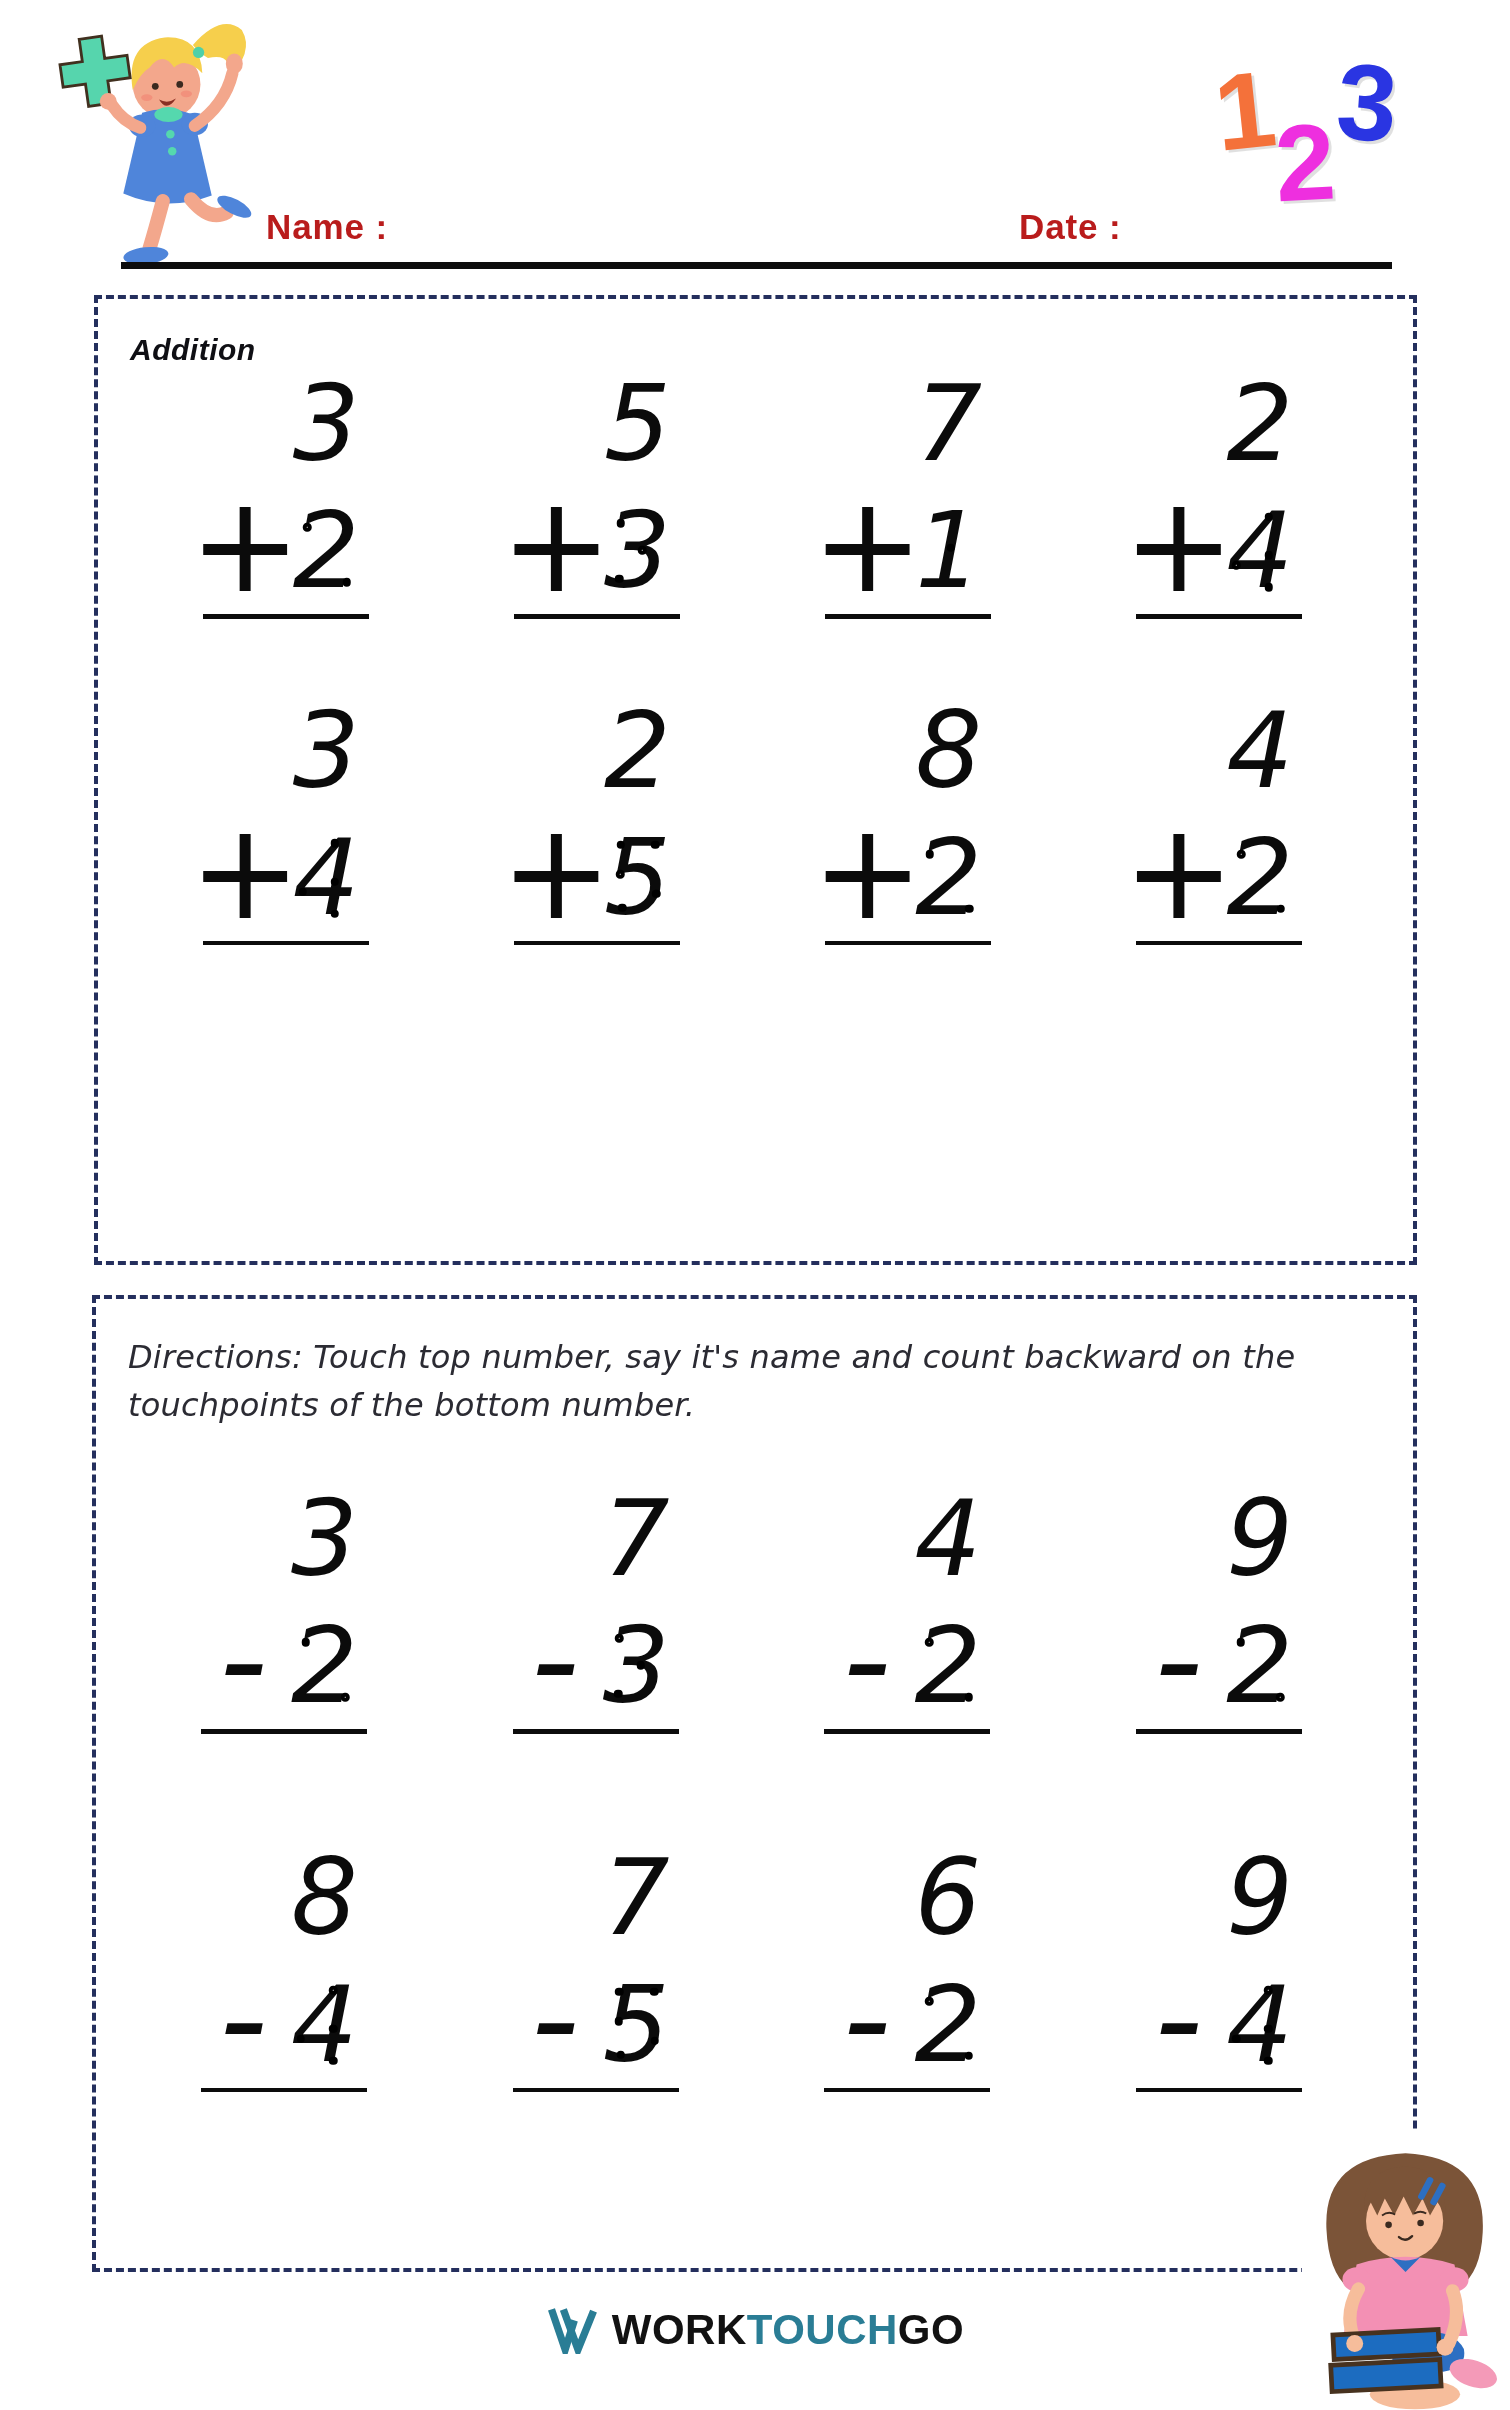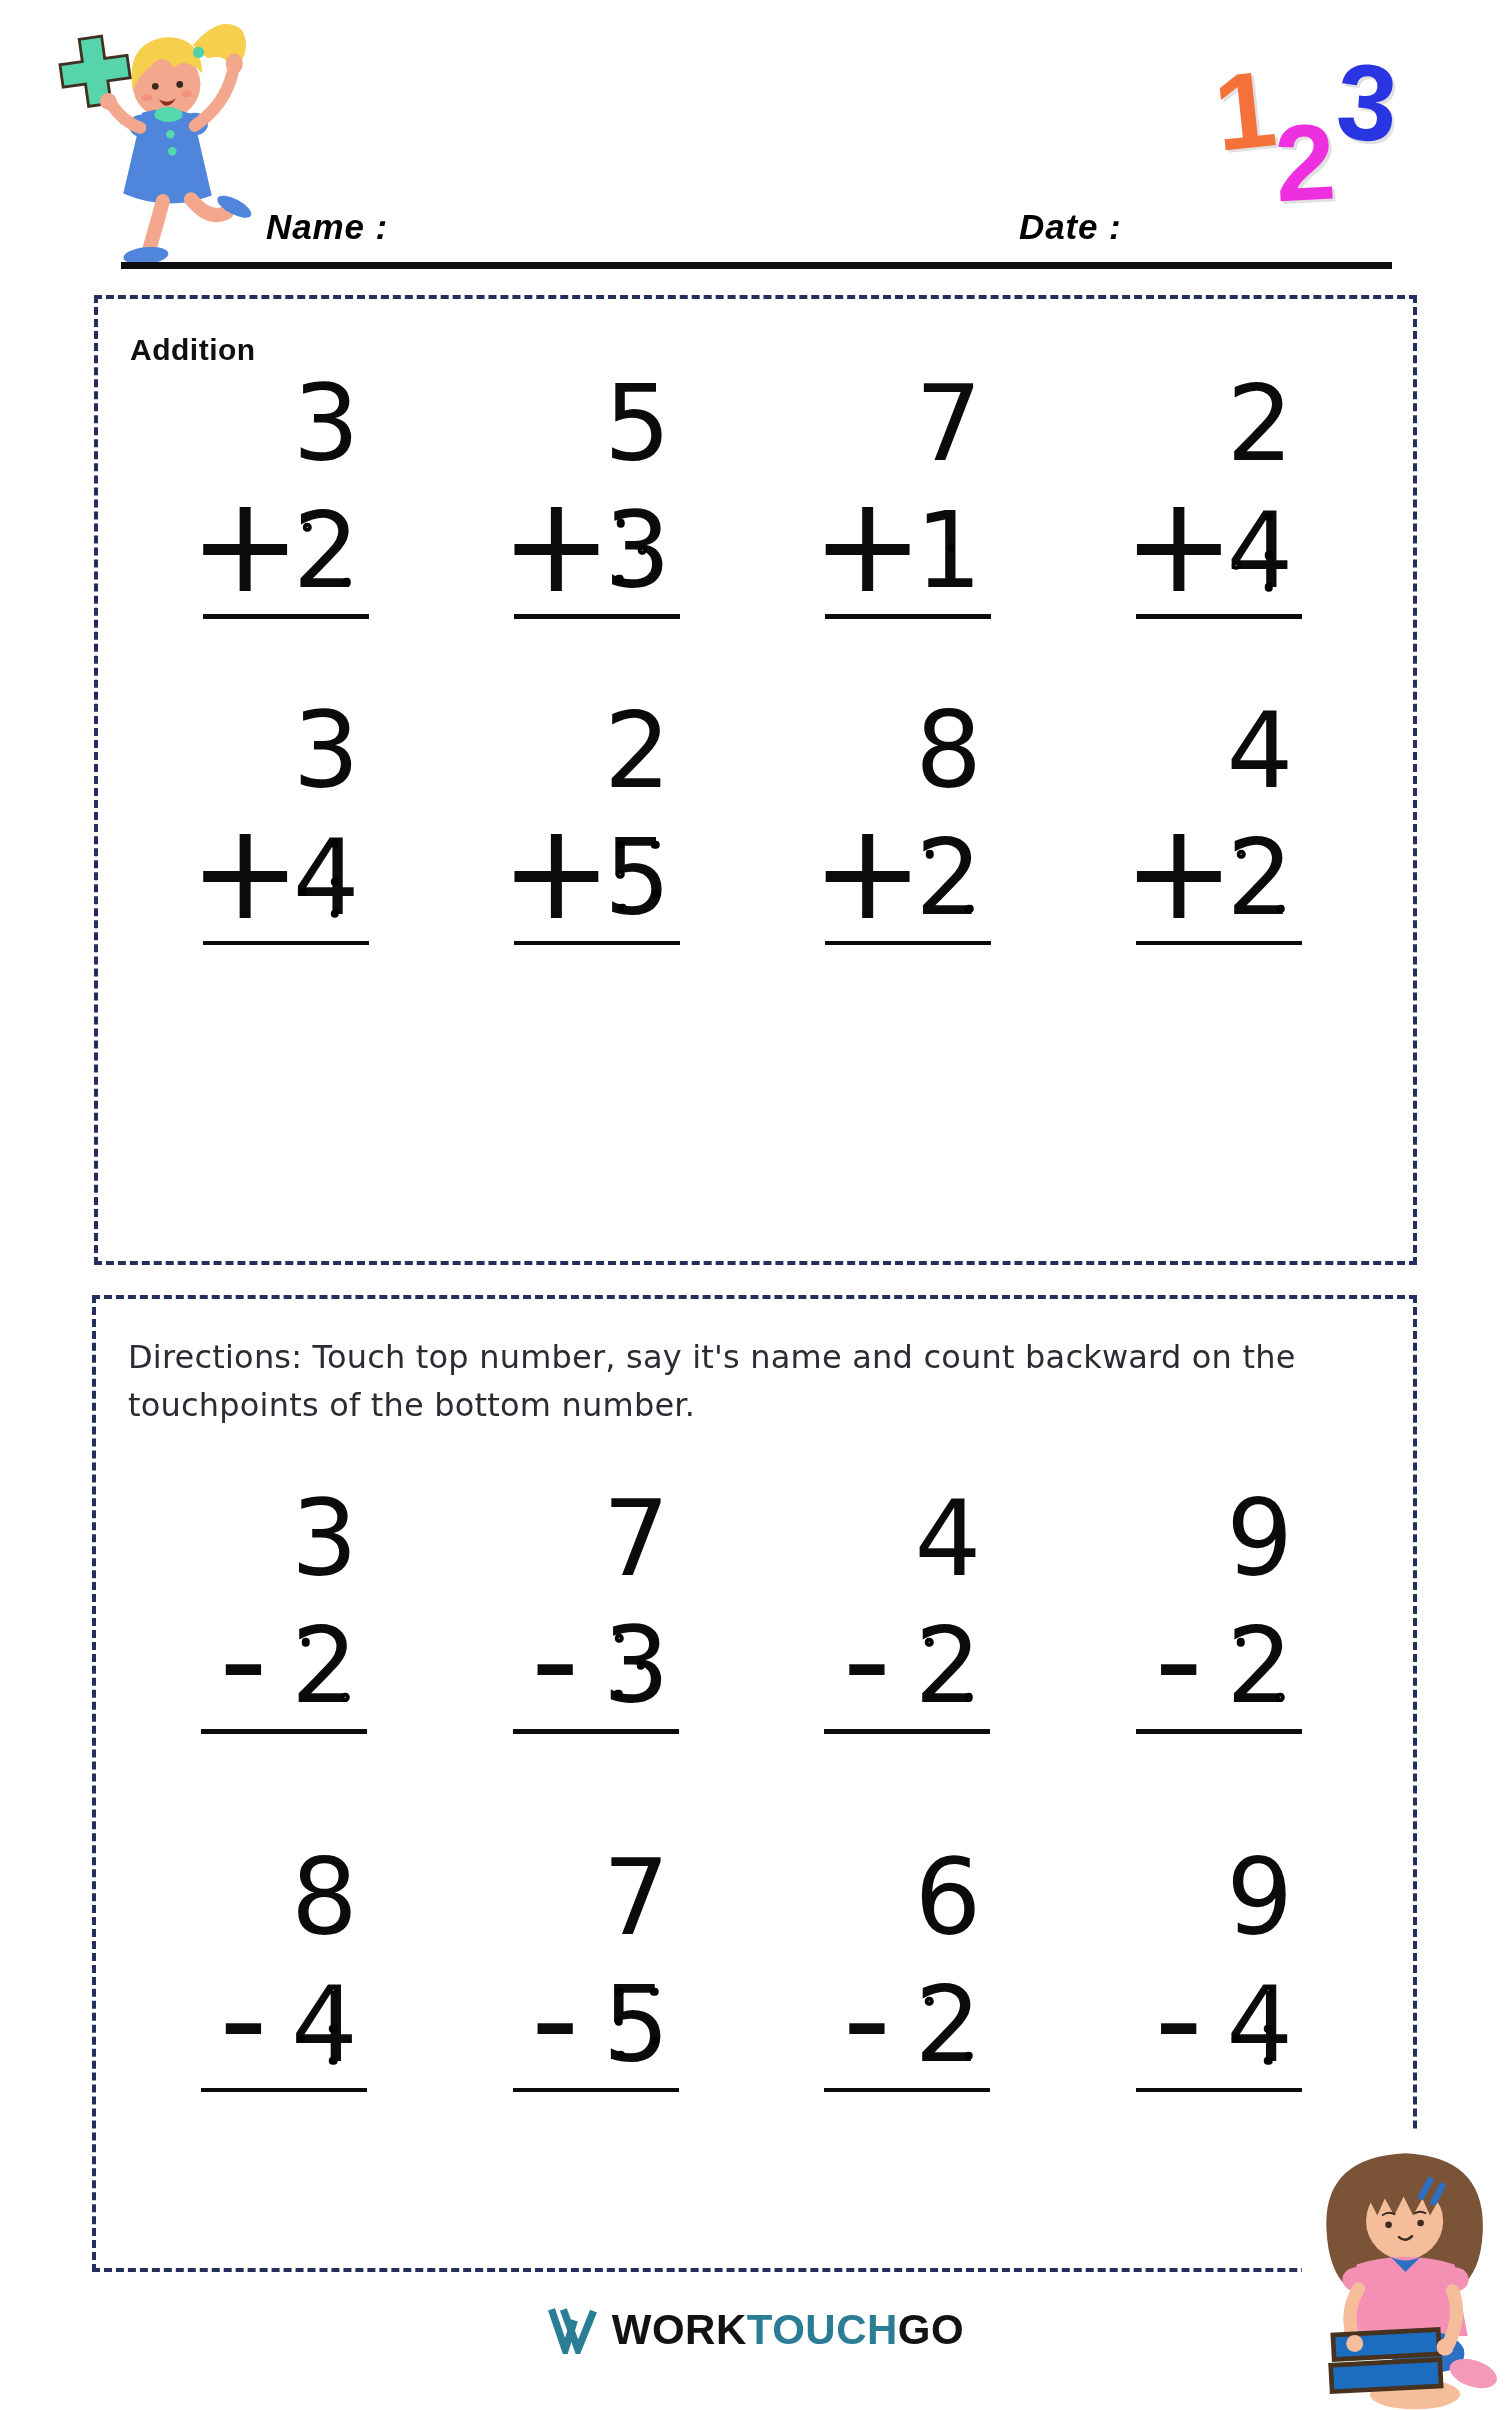--- a/index.html
+++ b/index.html
@@ -19,32 +19,32 @@
   .bubble-nums { position:absolute; left:1215px; top:49px; width:198px; height:179px; }
   .bubble-nums span {
     position:absolute; font-family:"Liberation Sans", sans-serif;
     font-weight:800; font-size:108px; line-height:1;
     text-shadow:2.8px 2.8px 0 rgba(0,0,0,0.12);
   }
   .bn-1 { left:0;   top:7.5px;  transform:rotate(-6deg); }
   .bn-2 { left:60px; top:60px; transform:rotate(-3deg); }
   .bn-3 { left:122px; top:0;   transform:rotate(4deg); }
   .name-label, .date-label {
-    position:absolute; top:207px; font-size:35px; font-weight:700; color:#000000;
+    position:absolute; top:207px; font-size:35px; font-weight:700; color:#b91c1c;
     letter-spacing:0.9px;
-    font-style:italic;
   }
   .name-label { left:266px; }
   .date-label { left:1019px; }
   .header-rule { position:absolute; left:121px; top:262px; width:1271px; height:6.6px; background:#0d0d0d; }
   .girl-plus { position:absolute; left:33px; top:11.3px; width:222px; height:256px; }
   
   .box {
     position:absolute; border:4.7px dashed var(--border_navy); background:#fff;
     padding:34px 38px 0 32px;
+    font-style:italic;
   }
   .box-addition    { left:94px; top:295px;  width:1323px; height:970px; }
   .box-subtraction { left:92px;  top:1295px; width:1325px; height:977px; }
   .section-heading { font-size:30px; font-weight:700; color:#0f0f14; margin-bottom:15px; letter-spacing:0.5px; }
   .directions {
     font-family:"DejaVu Sans", sans-serif; font-size:32px; line-height:1.5;
     color:#2b2b33; max-width:1215px; margin-bottom:43px; letter-spacing:0.2px;
   }
   .box-subtraction .directions { margin-bottom:68px; }
   

